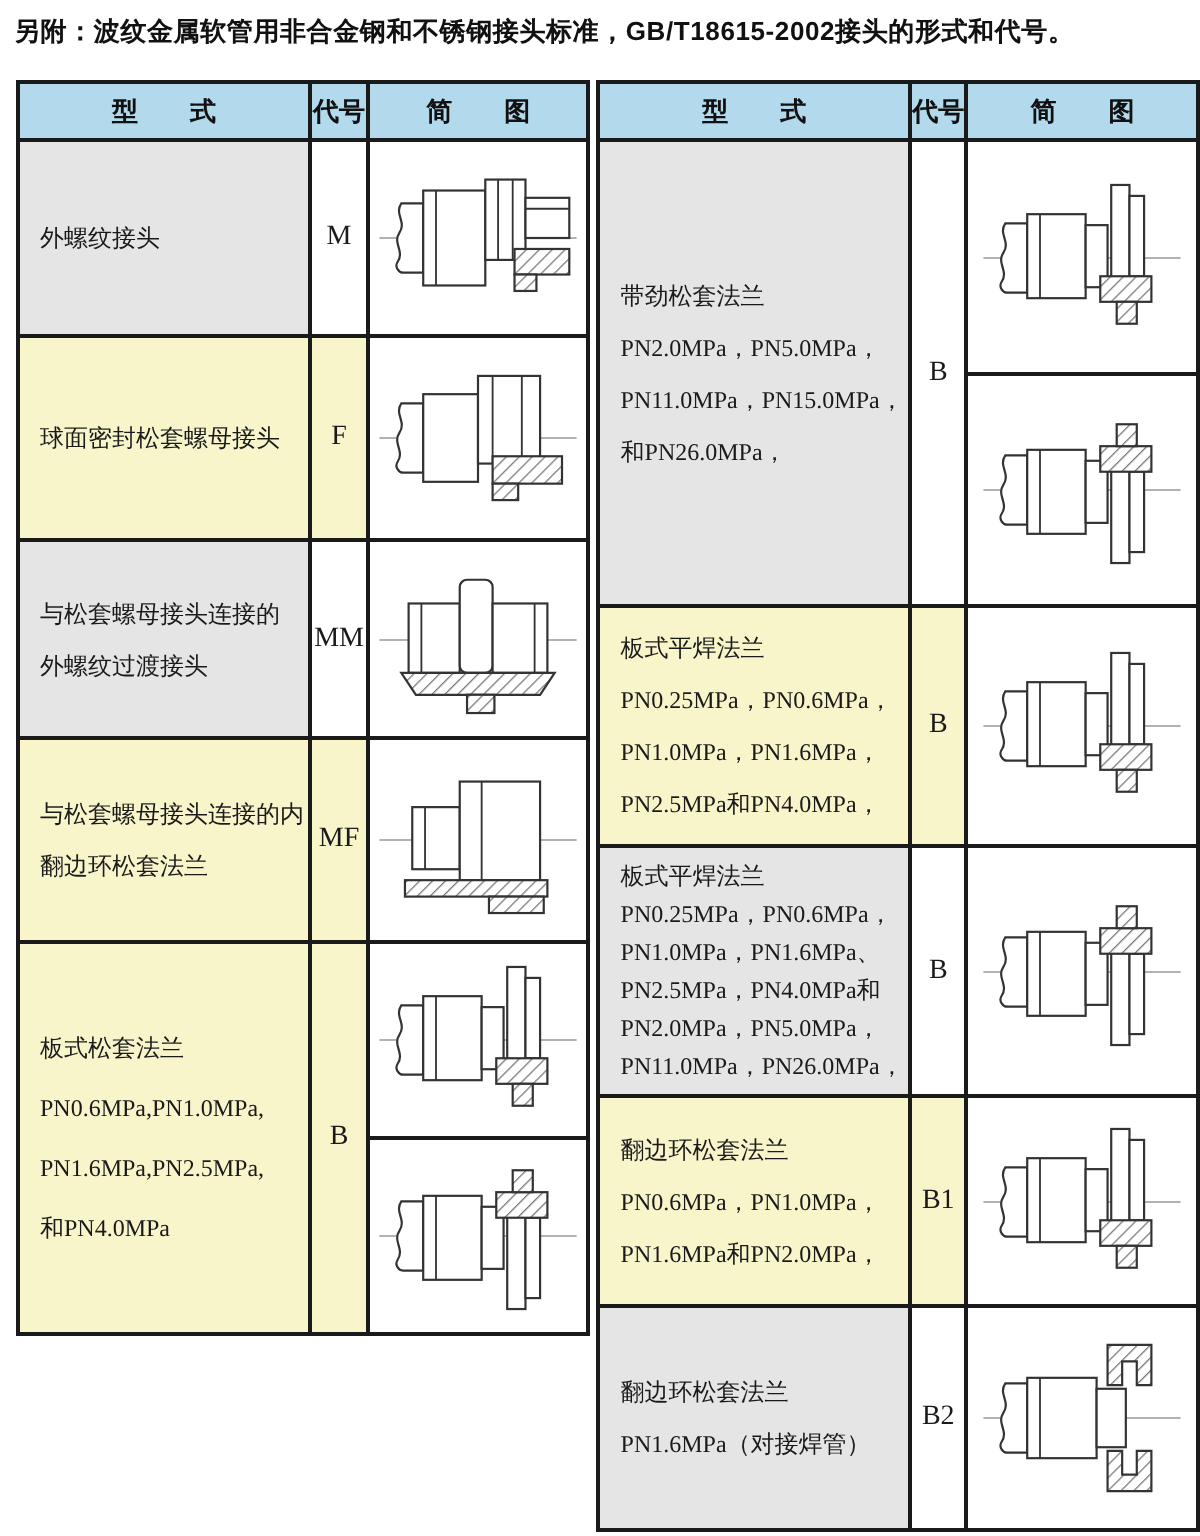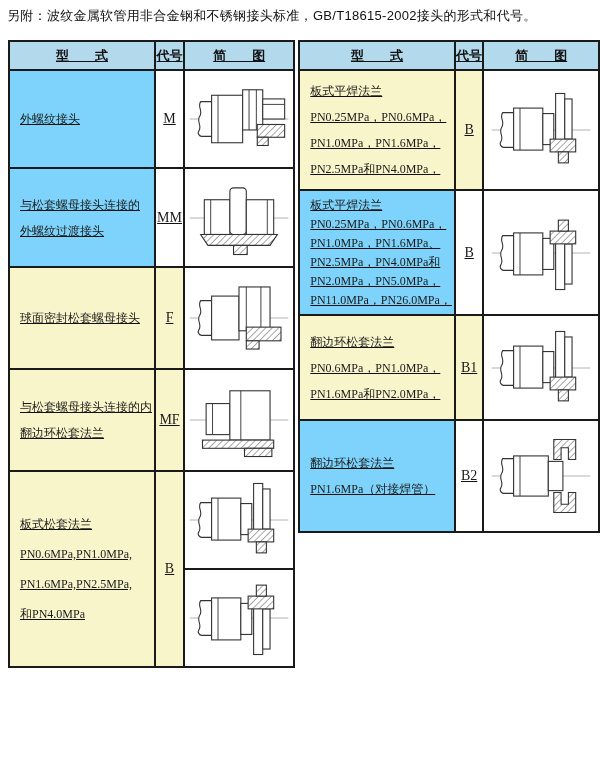--- a/index.html
+++ b/index.html
@@ -1,29 +1,29 @@
 <!DOCTYPE html>
 <html style="--header-bg: #b2d9ec; --highlight-bg: #f8f5cb;"><head>
 <meta charset="utf-8">
 <style>
   html,body{margin:0;padding:0;background:#fff;}
   .page{position:relative;width:600px;height:768px;background:#fff;overflow:hidden;
         font-family:"Liberation Sans",sans-serif;color:#111;}
-  .title{position:absolute;left:7px;top:7px;font-size:13px;font-weight:normal;
+  .title{position:absolute;left:7px;top:7px;font-size:13px;font-weight:bold;
          letter-spacing:.3px;white-space:nowrap;}
   .tables{position:absolute;left:8px;top:40px;display:flex;gap:3px;align-items:flex-start;}
-  table{border-collapse:collapse;table-layout:fixed;background:#fff;text-decoration:underline;}
+  table{border-collapse:collapse;table-layout:fixed;background:#fff;}
   table,td,th{border:2px solid #1a1a1a;}
   th{height:27px;background:var(--header-bg,#b2d9ec);font-family:"Liberation Serif",serif;
      font-size:13px;font-weight:bold;padding:0;text-align:center;}
   td{padding:0;overflow:hidden;}
   .t-left col.c-type{width:140px}.t-left col.c-code{width:30px}.t-left col.c-diag{width:112px}
   .t-right col.c-type{width:141px}.t-right col.c-code{width:30px}.t-right col.c-diag{width:117px}
   .type{vertical-align:middle;padding:4px 2px 4px 10px;font-family:"Liberation Serif",serif;
-        font-size:12px;color:#1a1a1a;background:#7dd3fc;}
+        font-size:12px;color:#1a1a1a;background:#e5e5e5;}
   .type .tl{line-height:26px;white-space:nowrap;}
   .loose .tl{line-height:30px;}
   .tight .tl{line-height:19px;}
   .code{vertical-align:middle;text-align:center;font-family:"Liberation Serif",serif;
         font-size:14px;color:#1a1a1a;background:#fff;}
   .hl{background:var(--highlight-bg,#f8f5cb);}
   .diag{vertical-align:middle;text-align:center;background:#fff;padding:0;}
   .dg{display:block;margin:0 auto;width:104px;height:84px;}
   .sub{display:flex;align-items:center;justify-content:center;}
   .sub+.sub{border-top:2px solid #1a1a1a;}
@@ -152,40 +152,40 @@
           <td class="type">
               <div class="tl">外螺纹接头</div>
             </td>
           <td class="code">M</td>
           <td class="diag">
               <svg class="dg" viewBox="0 0 112 92">
                 <use href="#d-male"></use>
               </svg>
             </td>
         </tr>
+        <tr style="height:102px">
+          <td class="type hl">
+              <div class="tl">球面密封松套螺母接头</div>
+            </td>
+          <td class="code hl">F</td>
+          <td class="diag">
+              <svg class="dg" viewBox="0 0 112 92">
+                <use href="#d-nut"></use>
+              </svg>
+            </td>
+        </tr>
         <tr style="height:99px">
           <td class="type">
             <div class="tl">与松套螺母接头连接的</div>
             <div class="tl">外螺纹过渡接头</div>
           </td>
           <td class="code">MM</td>
           <td class="diag">
               <svg class="dg" viewBox="0 0 112 92">
                 <use href="#d-nipple"></use>
-              </svg>
-            </td>
-        </tr>
-        <tr style="height:102px">
-          <td class="type hl">
-              <div class="tl">球面密封松套螺母接头</div>
-            </td>
-          <td class="code hl">F</td>
-          <td class="diag">
-              <svg class="dg" viewBox="0 0 112 92">
-                <use href="#d-nut"></use>
               </svg>
             </td>
         </tr>
         <tr style="height:102px">
           <td class="type hl">
             <div class="tl">与松套螺母接头连接的内</div>
             <div class="tl">翻边环松套法兰</div>
           </td>
           <td class="code hl">MF</td>
           <td class="diag">
@@ -225,20 +225,41 @@
           <col class="c-diag">
         </colgroup>
       <thead>
         <tr>
           <th>型　　式</th>
           <th>代号</th>
           <th>简　　图</th>
         </tr>
       </thead>
       <tbody>
+        <tr style="height:233px">
+          <td class="type">
+            <div class="tl">带劲松套法兰</div>
+            <div class="tl">PN2.0MPa，PN5.0MPa，</div>
+            <div class="tl">PN11.0MPa，PN15.0MPa，</div>
+            <div class="tl">和PN26.0MPa，</div>
+          </td>
+          <td class="code">B</td>
+          <td class="diag">
+            <div class="sub sub-114">
+                <svg class="dg" viewBox="0 0 112 92">
+                  <use href="#d-fd"></use>
+                </svg>
+              </div>
+            <div class="sub sub-114">
+                <svg class="dg" viewBox="0 0 112 92">
+                  <use href="#d-fu"></use>
+                </svg>
+              </div>
+          </td>
+        </tr>
         <tr style="height:120px">
           <td class="type hl">
             <div class="tl">板式平焊法兰</div>
             <div class="tl">PN0.25MPa，PN0.6MPa，</div>
             <div class="tl">PN1.0MPa，PN1.6MPa，</div>
             <div class="tl">PN2.5MPa和PN4.0MPa，</div>
           </td>
           <td class="code hl">B</td>
           <td class="diag">
               <svg class="dg" viewBox="0 0 112 92">

